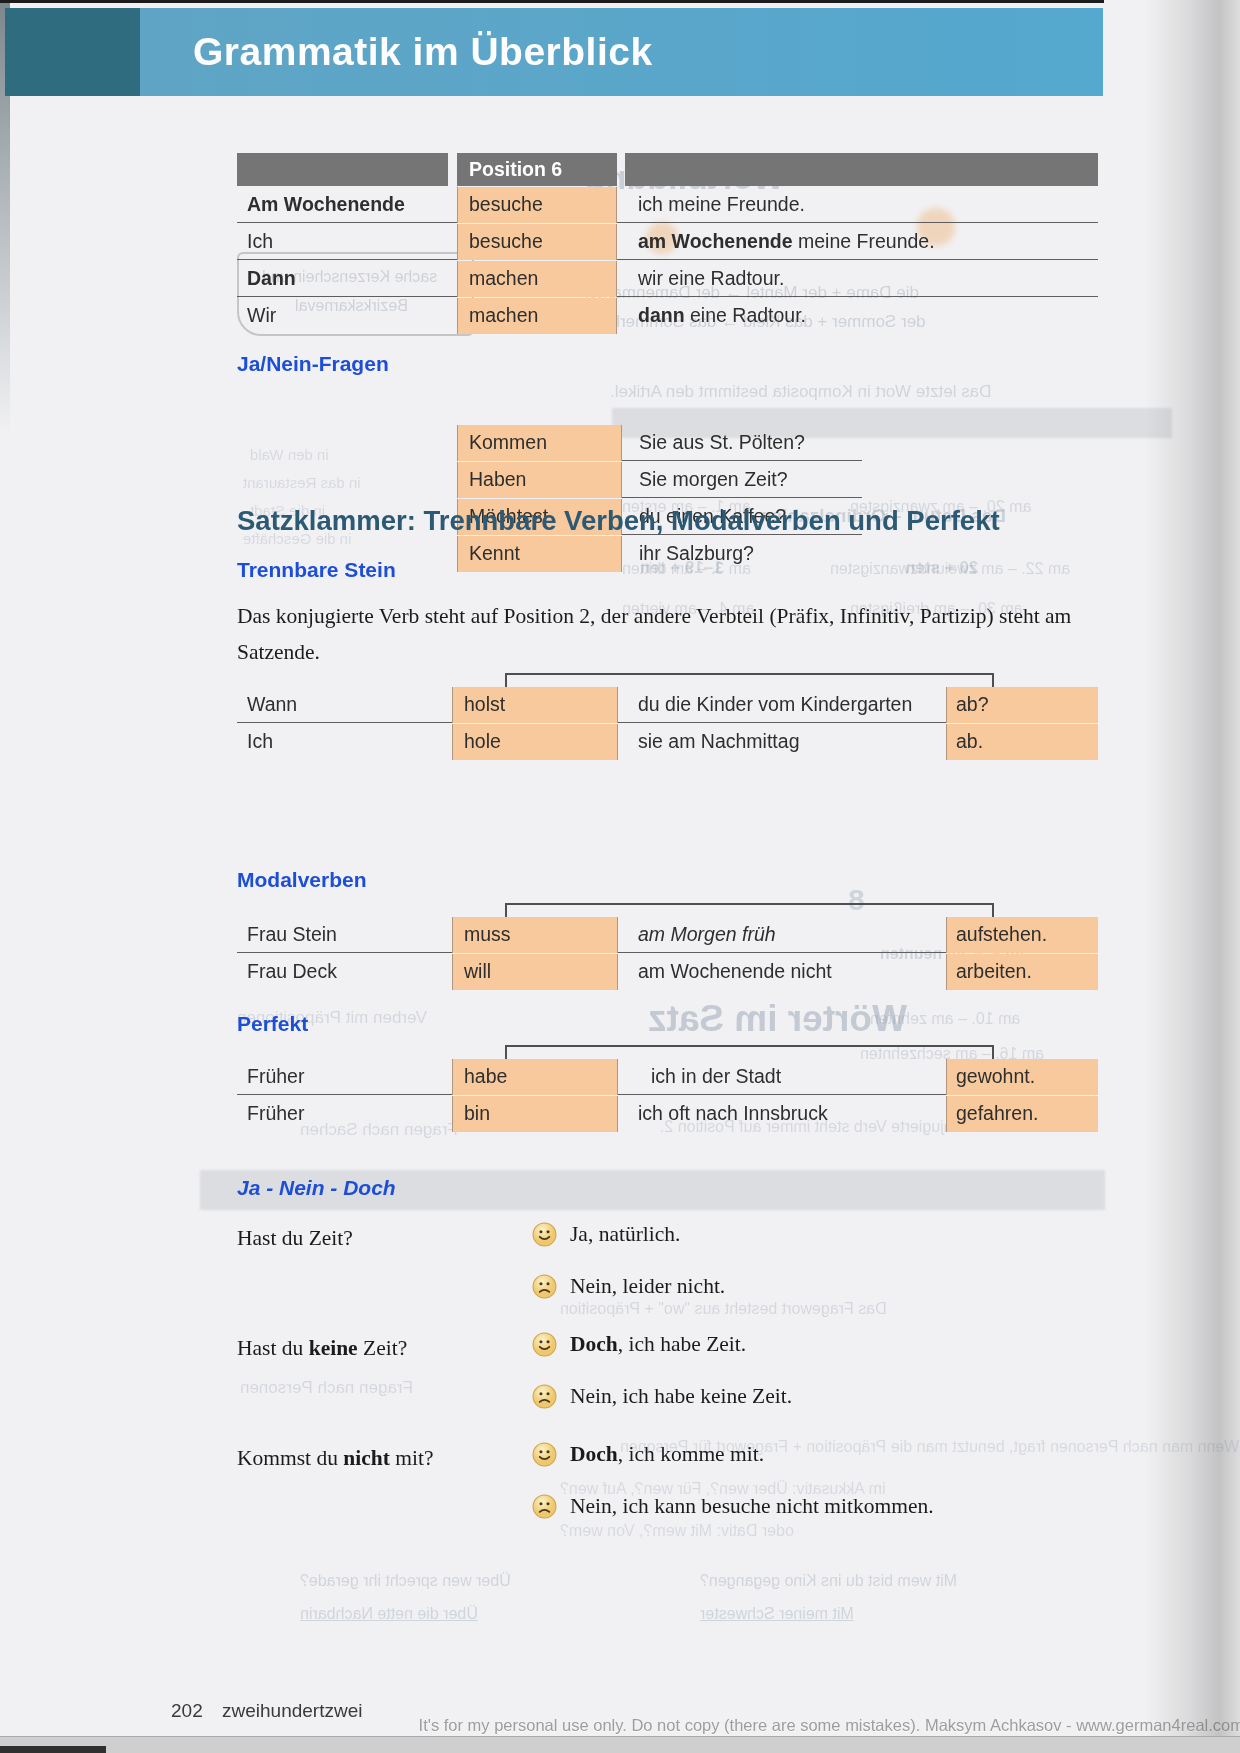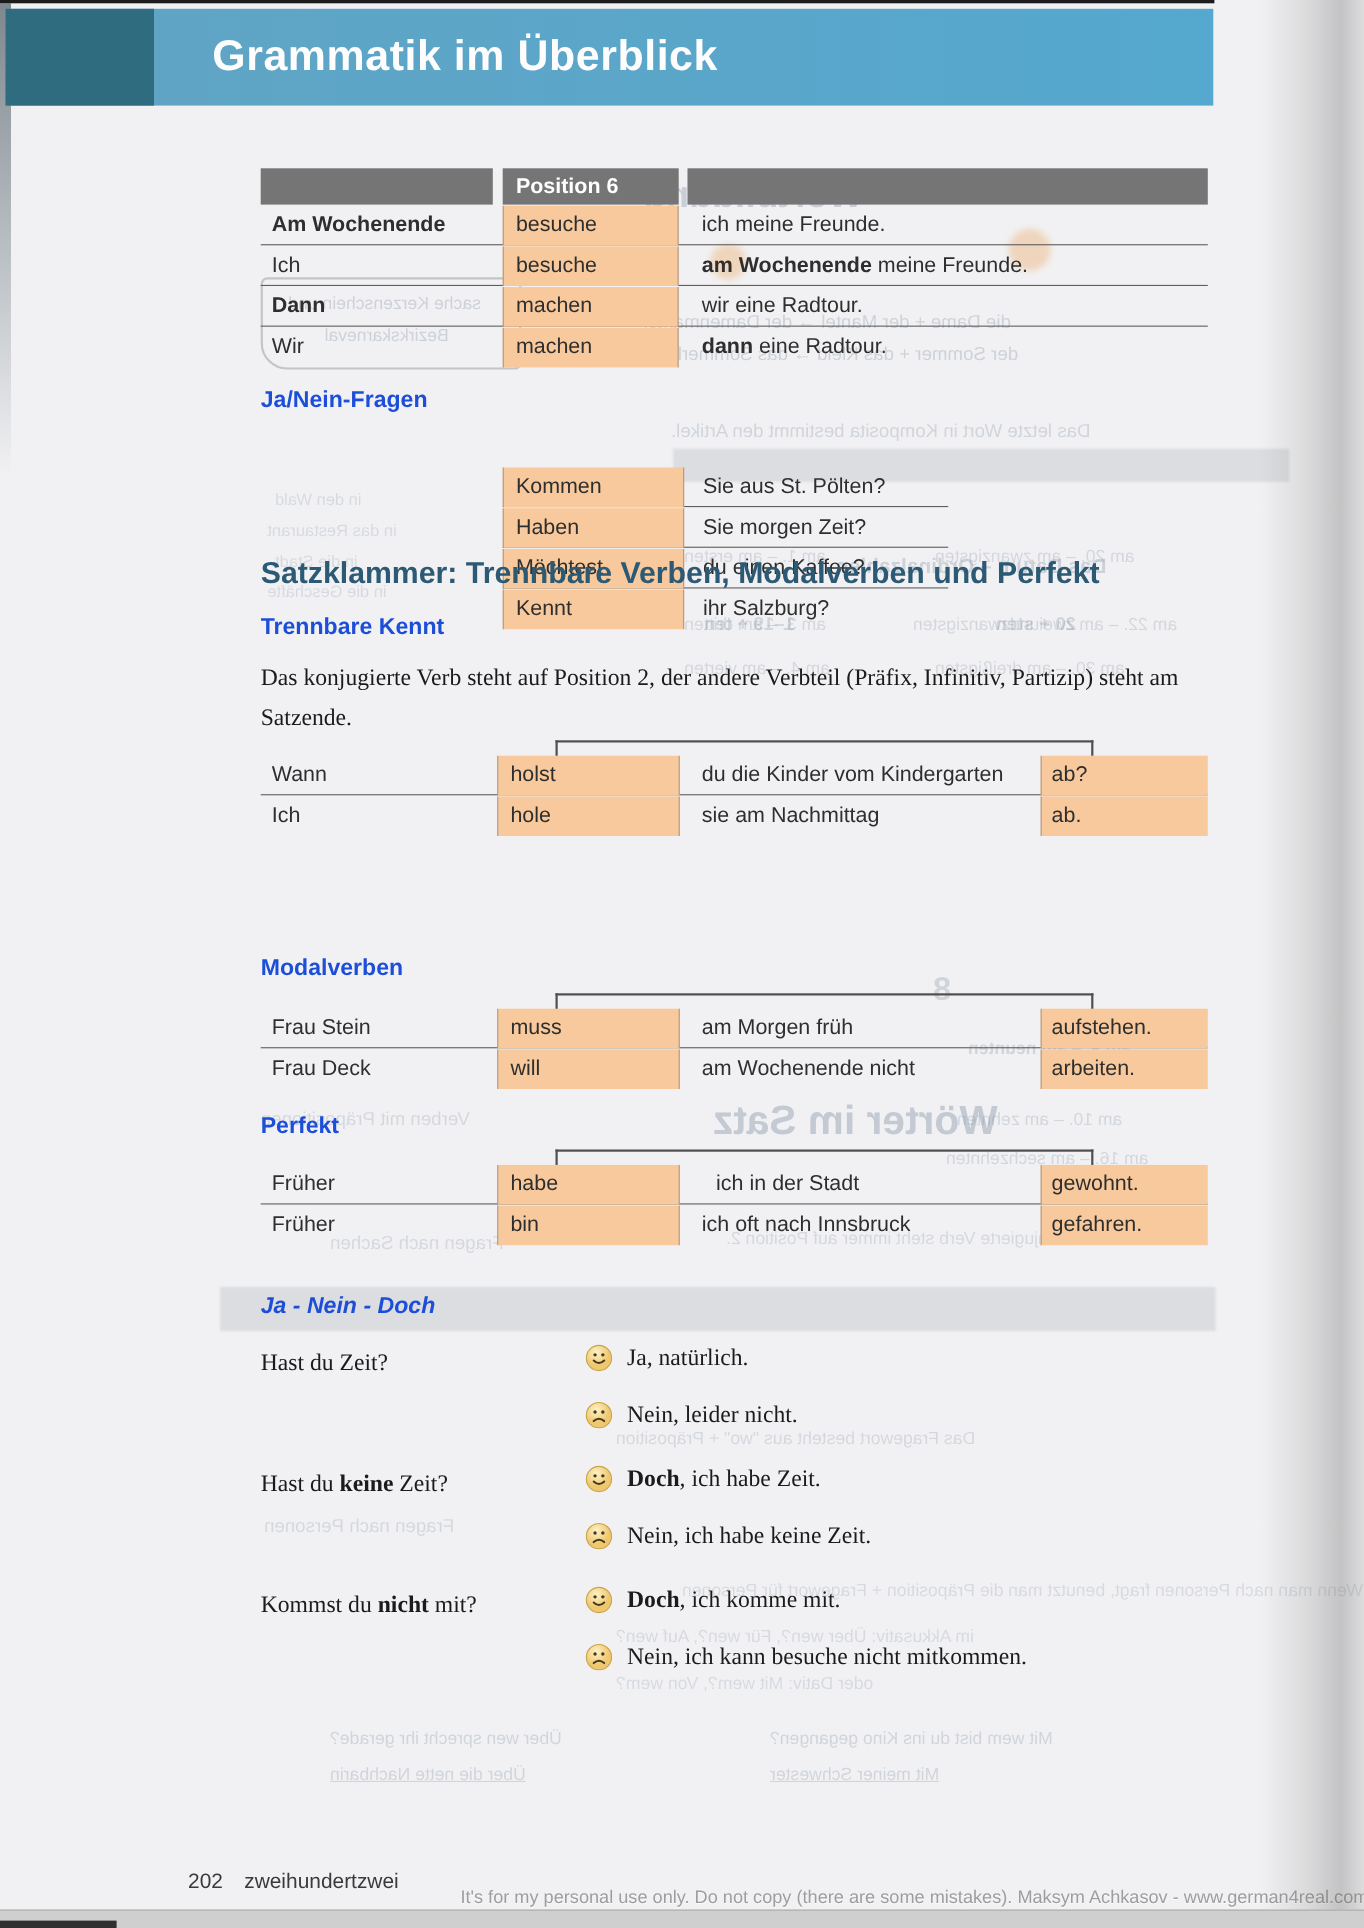--- a/index.html
+++ b/index.html
@@ -167,21 +167,21 @@
     </div>
     <div class="grid-row" style="grid-template-columns: 165px 10px 230px; height: 36px;">
       <div class="cell orange" style="height: 36px; display: flex; align-items: center; padding-left: 11px; margin-bottom: -1.5px;">Kennt</div>
       <div></div>
       <div class="cell" style="padding-left: 7px;">ihr Salzburg?</div>
     </div>
   </div>
 
 <div id="satz-heading" class="abs h-big" style="left:237px;top:505px;">Satzklammer: Trennbare Verben, Modalverben und Perfekt</div>
 <div id="satz-sections">
-    <div class="abs h-blue" style="left: 237px; top: 558px;">Trennbare Kennt</div>
+    <div class="abs h-blue" style="left: 237px; top: 558px;">Trennbare Stein</div>
     <div class="abs serif" style="left: 237px; top: 598px; width: 835px; line-height: 36px; white-space: normal;">Das konjugierte Verb steht auf Position 2, der andere Verbteil (Präfix, Infinitiv, Partizip) steht am Satzende.</div>
     <div class="abs bracket" style="left: 505px; top: 673px; width: 485px;"></div>
     <div class="abs" style="left: 237px; top: 686px; width: 861px;">
       <div class="grid-row sep" style="grid-template-columns: 211px 4px 166px 328px 152px; height: 36px;">
         <div class="cell" style="padding-left: 10px;">Wann</div>
         <div></div>
         <div class="cell orange" style="height: 36px; display: flex; align-items: center; padding-left: 11px; margin-bottom: -1.5px;">holst</div>
         <div class="cell" style="padding-left: 20px;">du die Kinder vom Kindergarten</div>
         <div class="cell orange" style="height: 36px; display: flex; align-items: center; padding-left: 9px; border-right: none; margin-bottom: -1.5px;">ab?</div>
       </div>
@@ -193,21 +193,21 @@
         <div class="cell orange" style="height: 36px; display: flex; align-items: center; padding-left: 9px; border-right: none; margin-bottom: -1.5px;">ab.</div>
       </div>
     </div>
     <div class="abs h-blue" style="left: 237px; top: 868px;">Modalverben</div>
     <div class="abs bracket" style="left: 505px; top: 903px; width: 485px;"></div>
     <div class="abs" style="left: 237px; top: 916px; width: 861px;">
       <div class="grid-row sep" style="grid-template-columns: 211px 4px 166px 328px 152px; height: 36px;">
         <div class="cell" style="padding-left: 10px;">Frau Stein</div>
         <div></div>
         <div class="cell orange" style="height: 36px; display: flex; align-items: center; padding-left: 11px; margin-bottom: -1.5px;">muss</div>
-        <div class="cell" style="padding-left: 20px;">am Morgen früh</div>
+        <div class="cell" style="padding-left: 20px; font-style: italic;">am Morgen früh</div>
         <div class="cell orange" style="height: 36px; display: flex; align-items: center; padding-left: 9px; border-right: none; margin-bottom: -1.5px;">aufstehen.</div>
       </div>
       <div class="grid-row" style="grid-template-columns: 211px 4px 166px 328px 152px; height: 36px;">
         <div class="cell" style="padding-left: 10px;">Frau Deck</div>
         <div></div>
         <div class="cell orange" style="height: 36px; display: flex; align-items: center; padding-left: 11px; margin-bottom: -1.5px;">will</div>
         <div class="cell" style="padding-left: 20px;">am Wochenende nicht</div>
         <div class="cell orange" style="height: 36px; display: flex; align-items: center; padding-left: 9px; border-right: none; margin-bottom: -1.5px;">arbeiten.</div>
       </div>
     </div>

